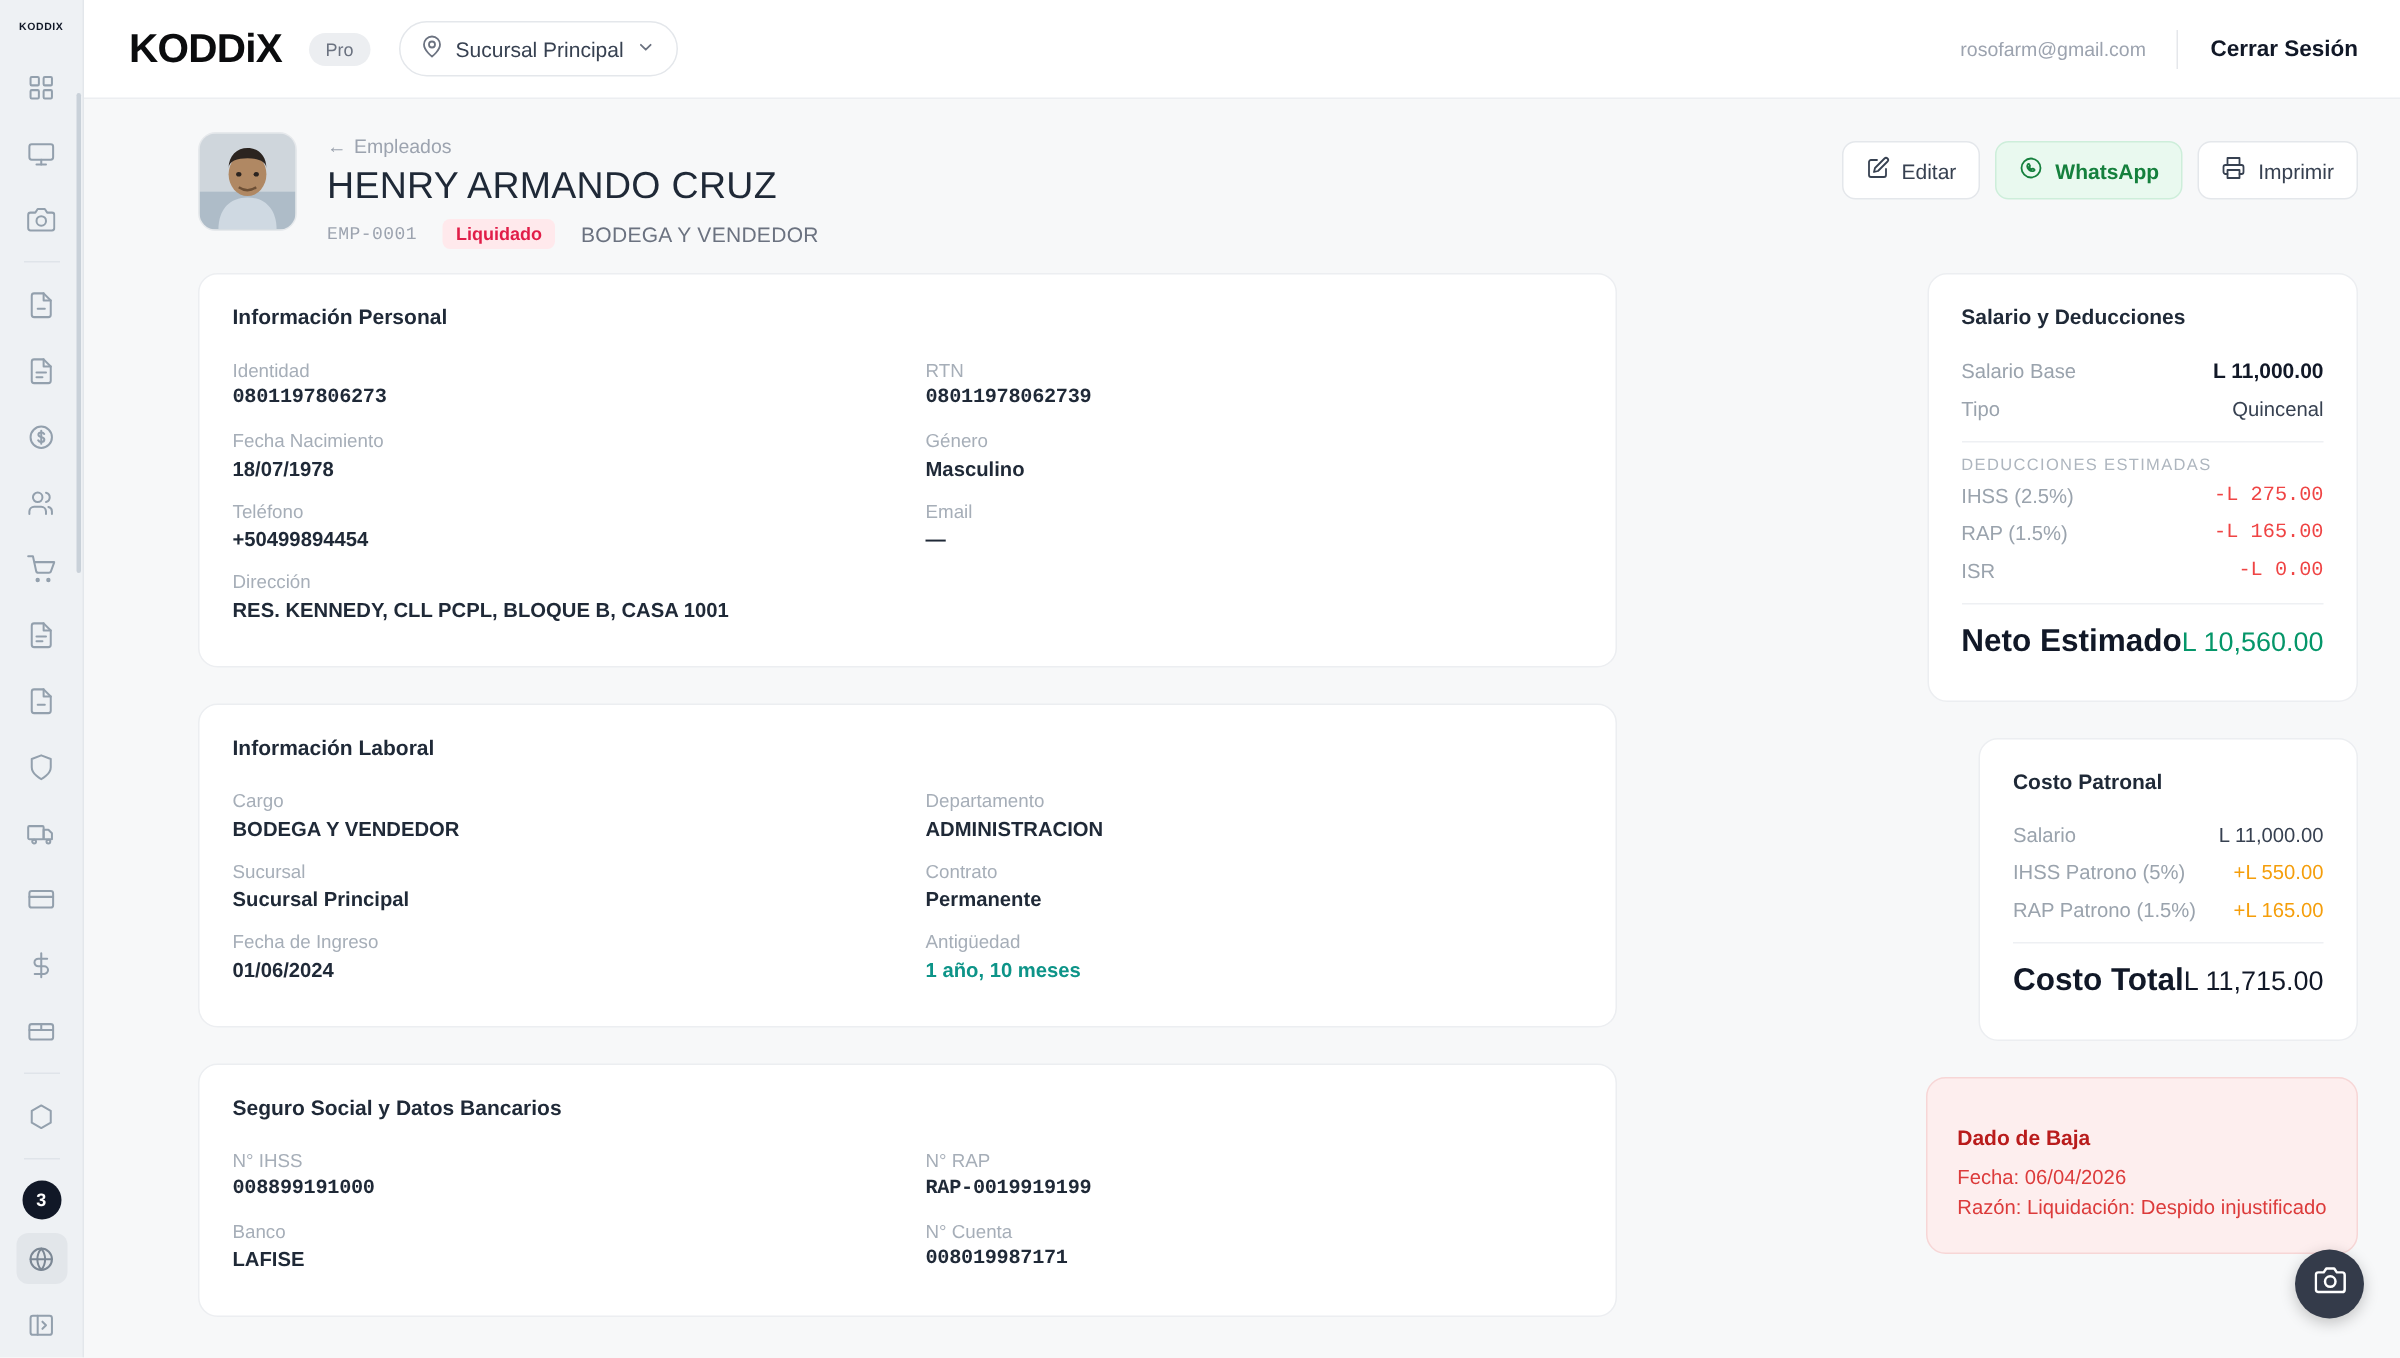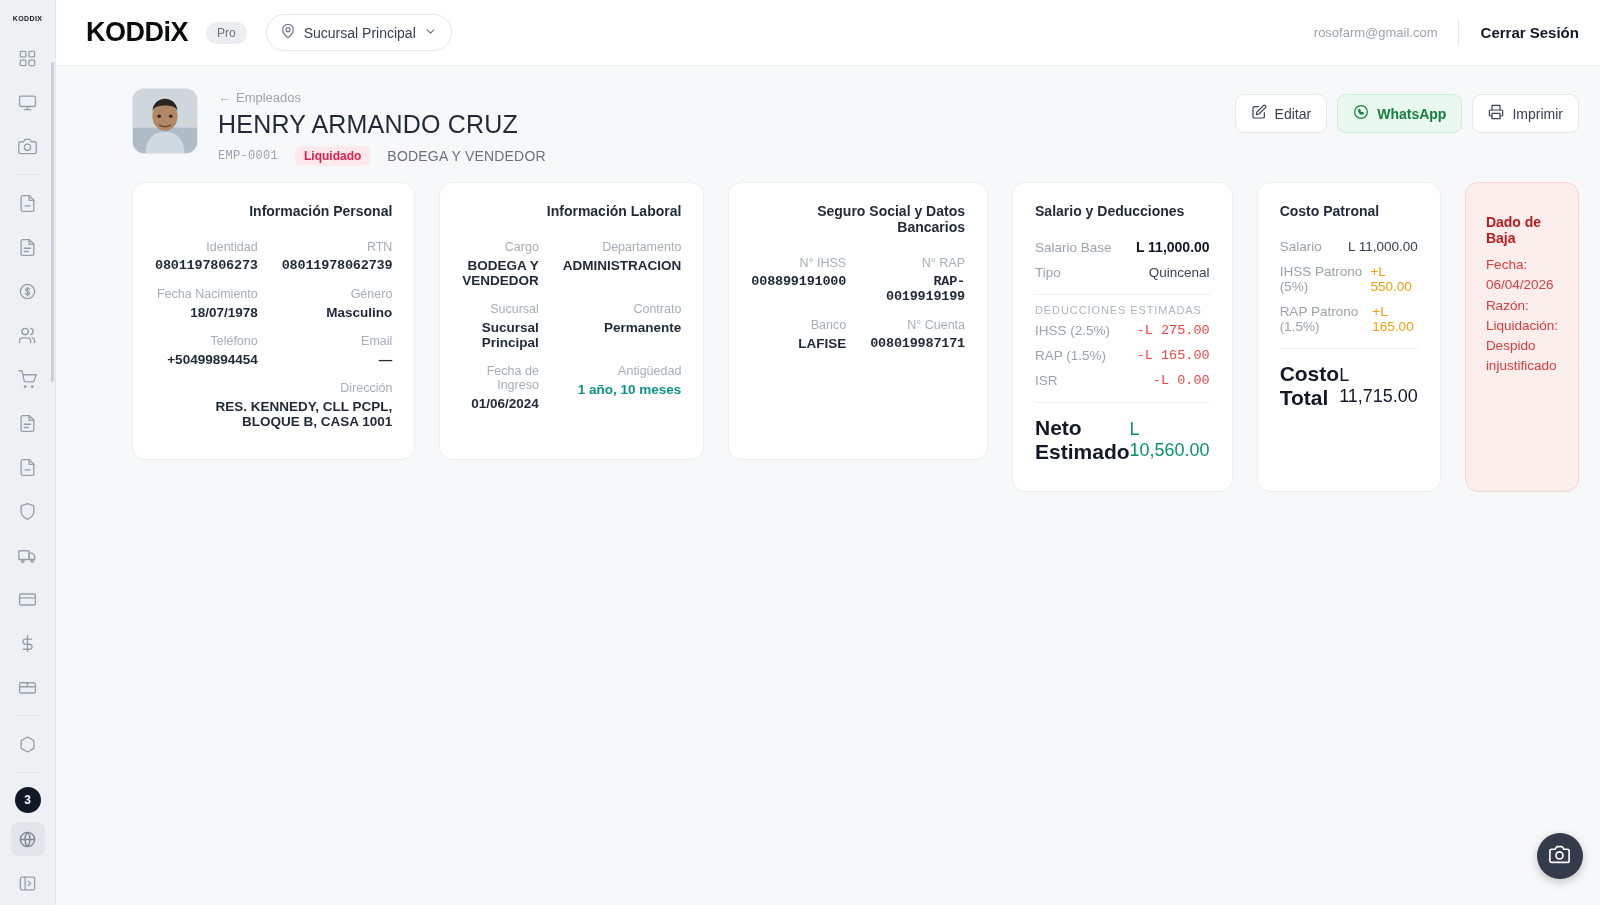--- a/index.html
+++ b/index.html
@@ -102,22 +102,22 @@
     border: 1px solid #e4e7eb; background: #fff; border-radius: 9px;
     padding: 9px 15px; font-size: 14px; color: #374151;
   }
   .btn svg { width: 16px; height: 16px; }
   .btn.wa { background: #e9f9ef; border-color: #cdeeda; color: #15803d; font-weight: 600; }
 
   
   .content {
     display: flex; gap: 24px; padding: 0 28px 0 76px; align-items: flex-start;
   }
-  .col-left { flex: 1 1 auto; display: flex; flex-direction: row; gap: 24px; min-width: 0; text-align: right; }
-  .col-right { flex: 0 0 470px; display: flex; flex-direction: row; gap: 24px; }
+  .col-left { flex: 1 1 auto; display: flex; flex-direction: column; gap: 24px; min-width: 0; }
+  .col-right { flex: 0 0 470px; display: flex; flex-direction: column; gap: 24px; align-items: flex-end; }
 
   .card {
     background: #fff; border: 1px solid #eceef1; border-radius: 13px;
     padding: 20px 22px 22px;
   }
   .card-title { font-size: 14px; font-weight: 700; color: #1f2937; margin-bottom: 15px; }
 
   .grid2 { display: grid; grid-template-columns: 1fr 1fr; column-gap: 24px; row-gap: 0; }
   .field { padding: 6px 0 8px; }
   .f-label { font-size: 12.5px; color: #a6aeb8; margin-bottom: 4px; }

